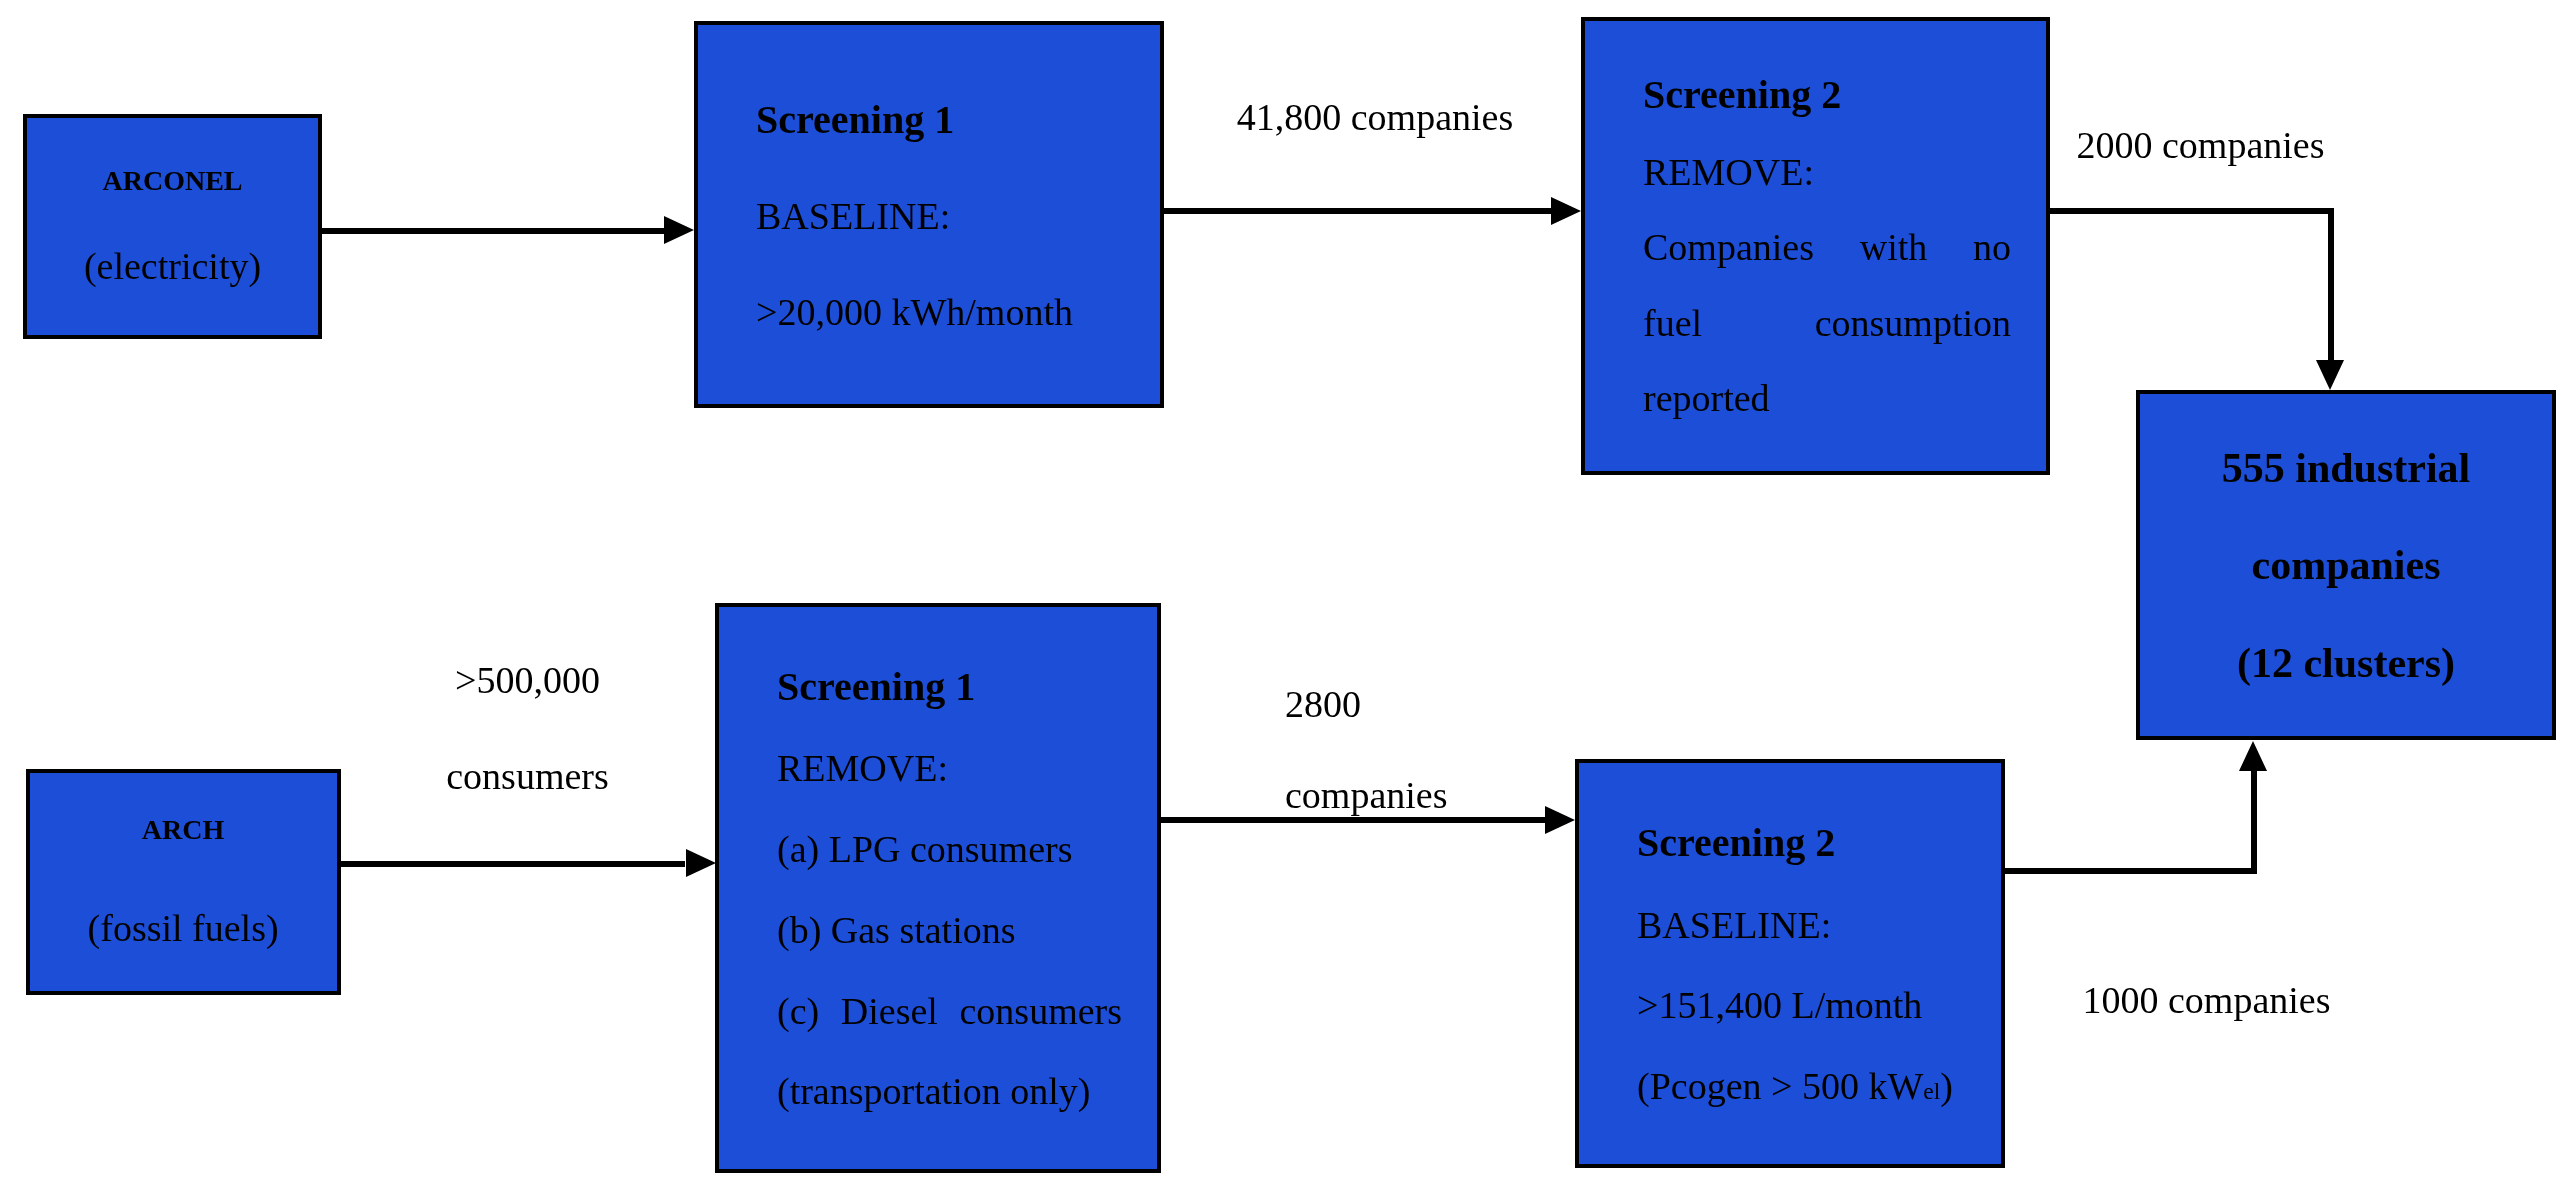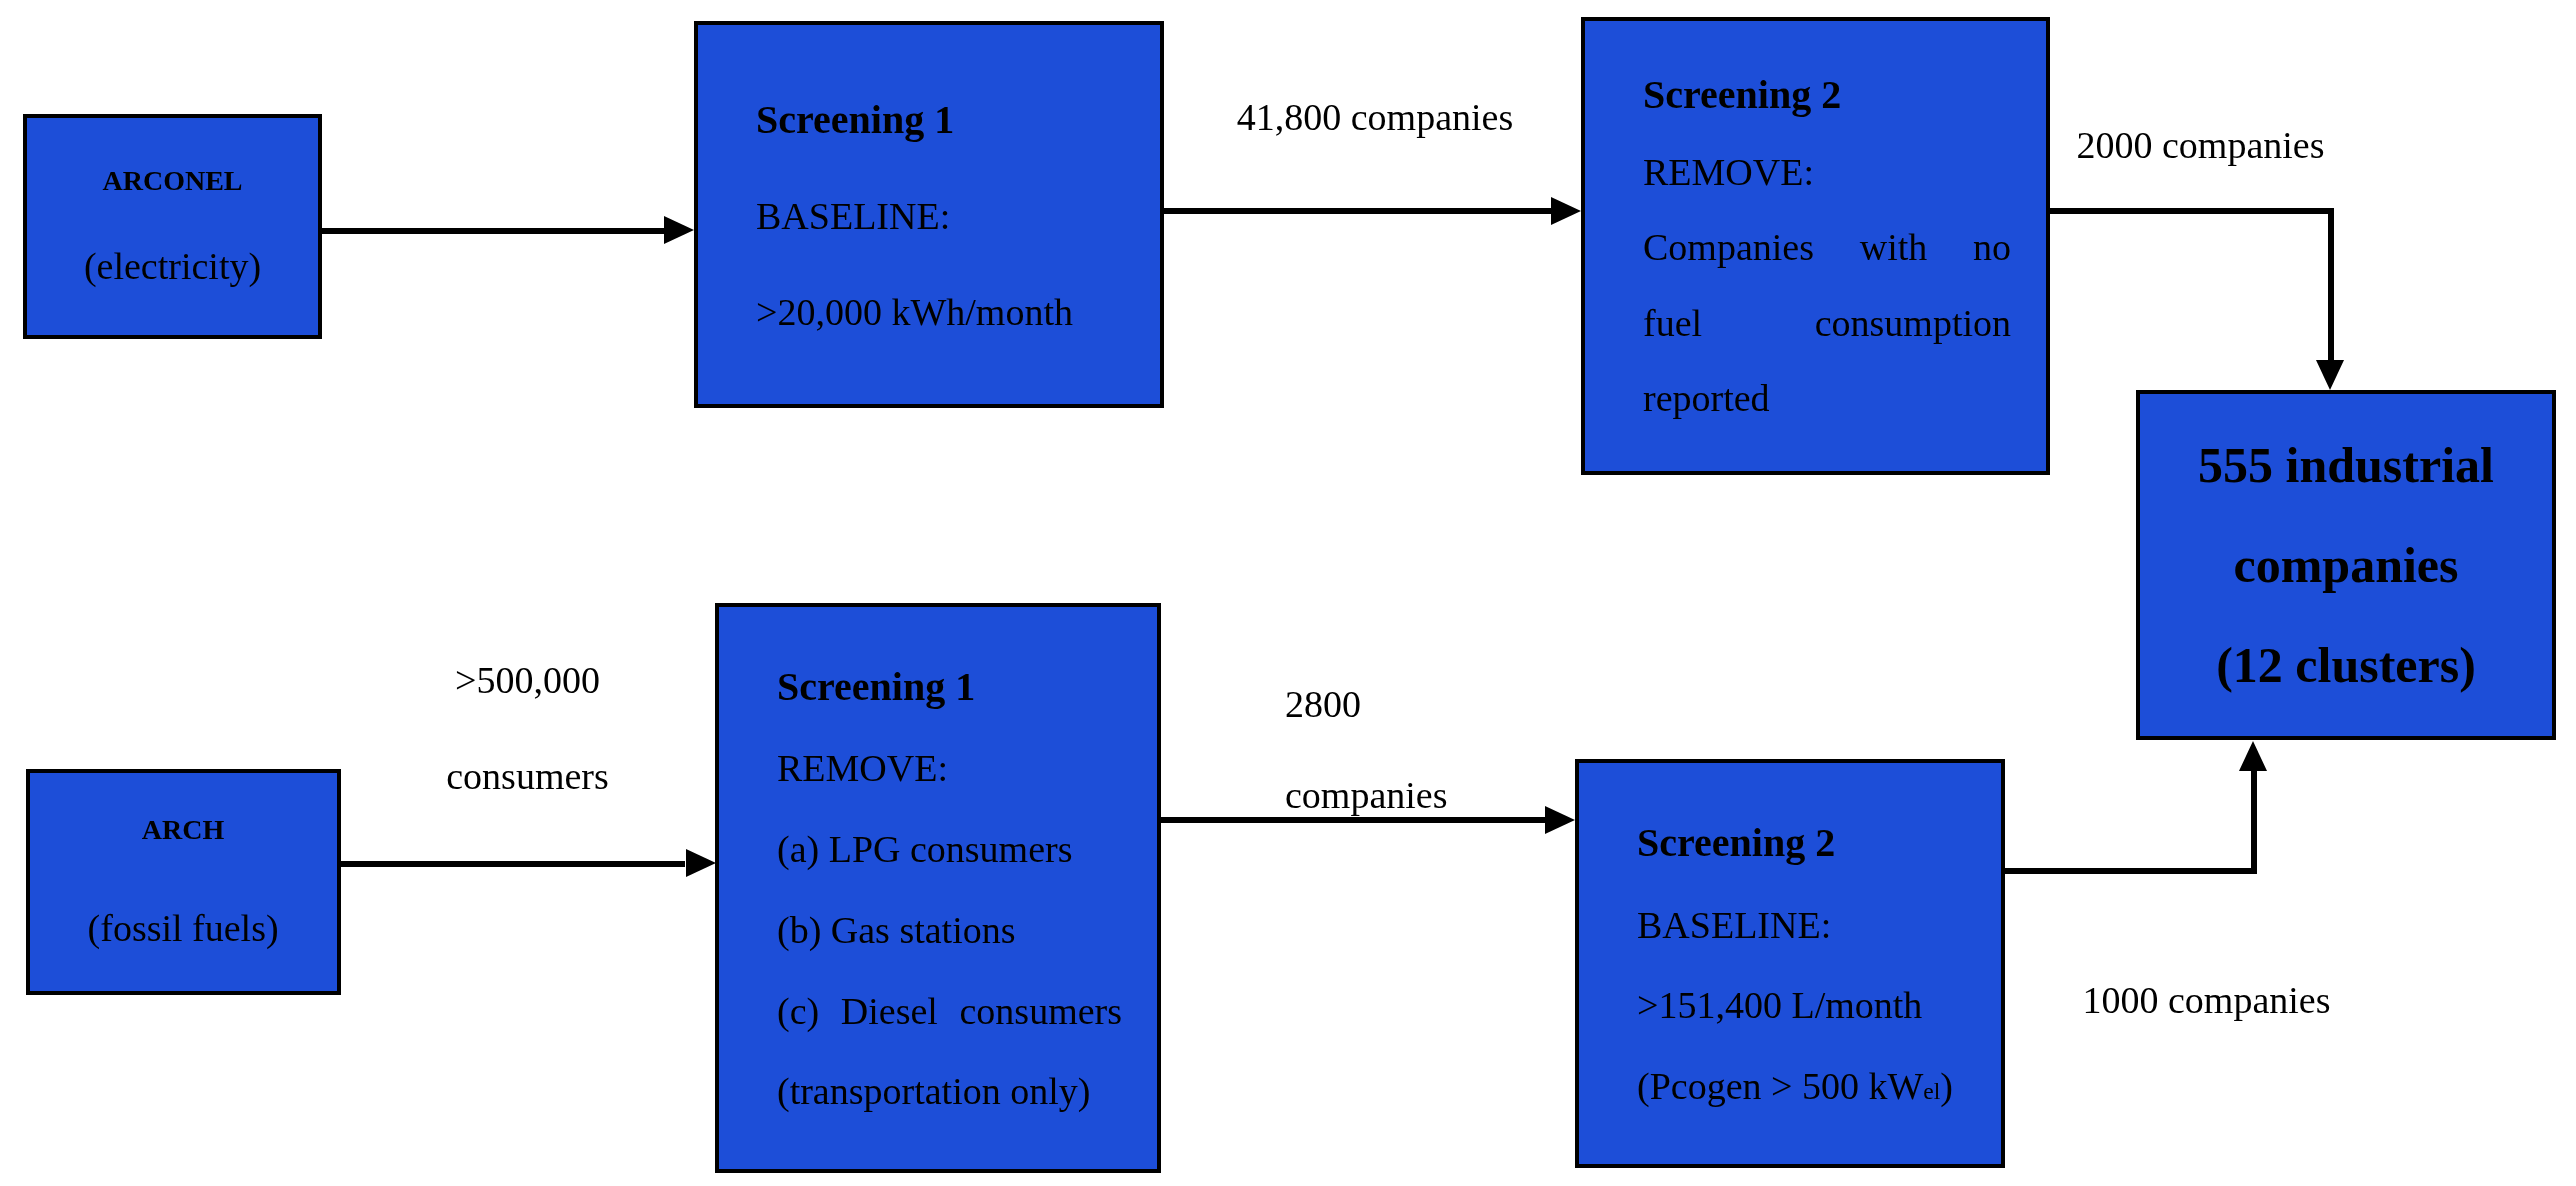--- a/index.html
+++ b/index.html
@@ -18,21 +18,21 @@
     background: #1d4ed8;
     box-sizing: border-box;
     display: flex;
     flex-direction: column;
     justify-content: space-evenly;
   }
   .srcbox { text-align: center; font-size: 38px; }
   .srcbox .title { font-weight: bold; font-size: 28px; }
   .screenbox { font-size: 38px; text-align: left; padding: 19px 35px 19px 58px; }
   .screenbox .title { font-weight: bold; font-size: 40px; }
-  .resultbox { text-align: center; font-weight: bold; font-size: 50px; }
+  .resultbox { text-align: center; font-weight: bold; font-size: 42px; }
   .bline { white-space: nowrap; }
   .bline.j { white-space: normal; text-align: justify; text-align-last: justify; }
   .sub { font-size: 0.62em; }
   .hline, .vline { position: absolute; background: #000000; }
   .hline { height: 5.8px; }
   .vline { width: 5.8px; }
   .ah { position: absolute; width: 0; height: 0; }
   .ah-right { border-top: 14.7px solid transparent; border-bottom: 14.7px solid transparent; border-left: 30px solid #000000; }
   .ah-down  { border-left: 14.7px solid transparent; border-right: 14.7px solid transparent; border-top: 30px solid #000000; }
   .ah-up    { border-left: 14.7px solid transparent; border-right: 14.7px solid transparent; border-bottom: 30px solid #000000; }

